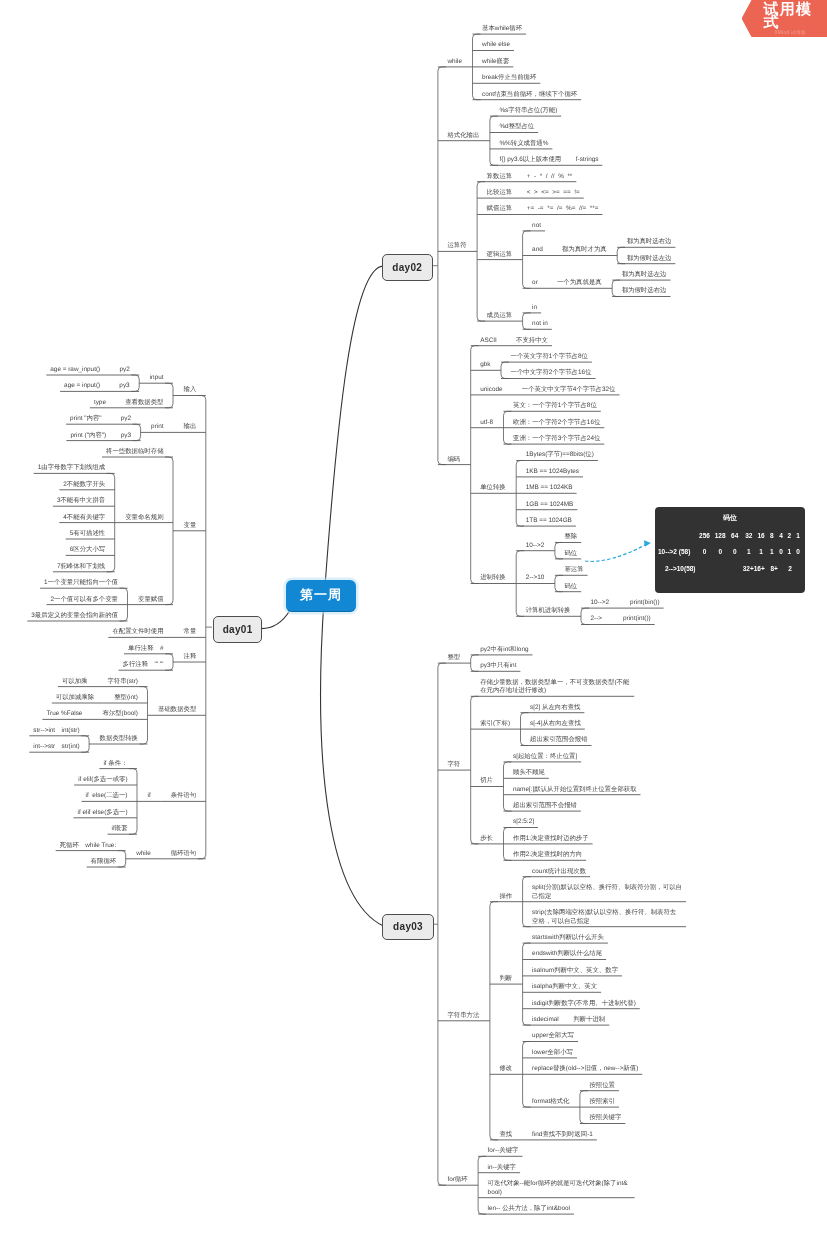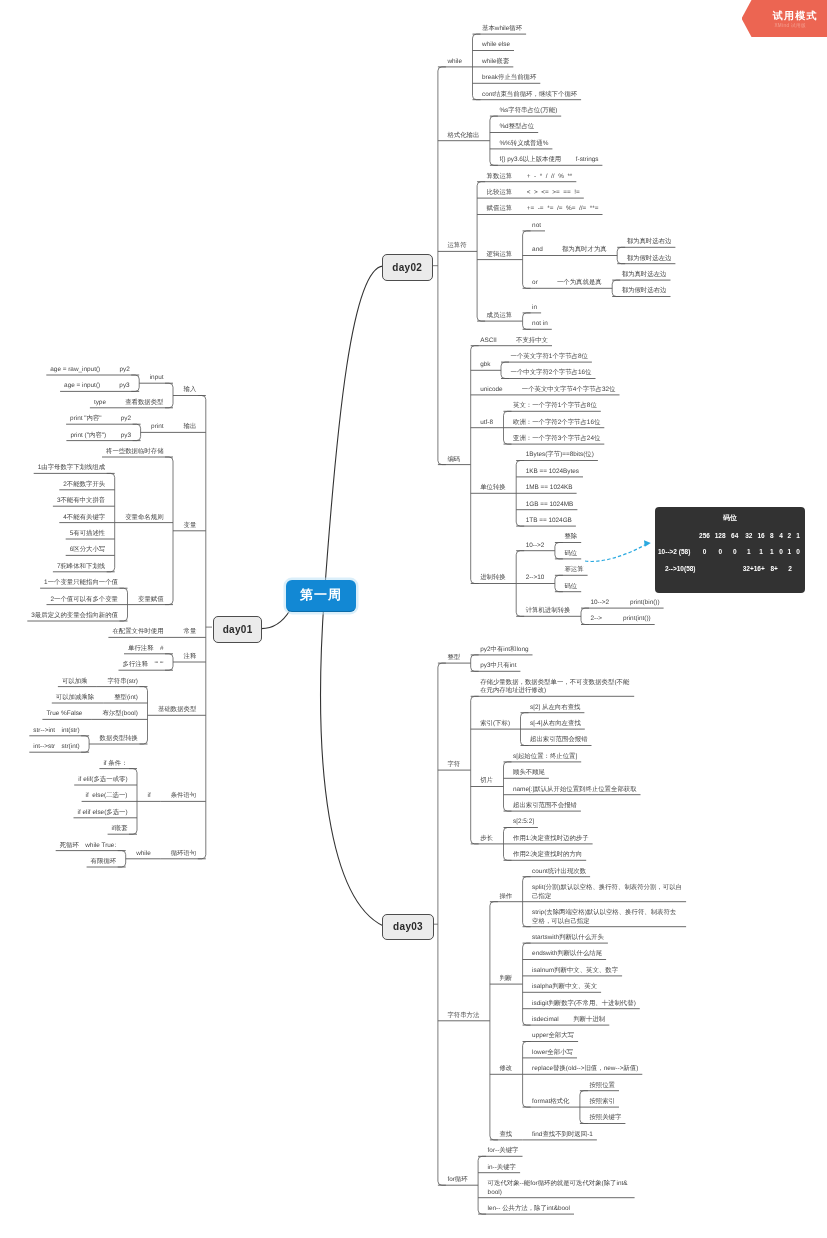--- a/index.html
+++ b/index.html
@@ -13,21 +13,21 @@
   svg#wires path.trunk{stroke:#333;stroke-width:1.1;}
   svg#wires path.arrow{stroke:#2aa9e0;stroke-width:1.2;stroke-dasharray:3.4 2.2;}
   svg#wires path.arrowhead{fill:#2aa9e0;stroke:none;}
   .callout{position:absolute;background:#323232;border-radius:4px;color:#fff;font-size:7px;font-weight:bold;}
   .co-title{text-align:center;margin-top:6px;font-size:7px;}
   .callout .cc{position:absolute;font-size:6.5px;transform:translateX(-50%);white-space:pre;}
   .callout .cl{position:absolute;font-size:6.5px;white-space:pre;}
   .wm{position:absolute;right:0;top:0;width:85.5px;height:37px;background:#ec6552;
       clip-path:polygon(11.7% 0, 100% 0, 100% 100%, 11.7% 100%, 0 50%);
       display:flex;flex-direction:column;align-items:center;justify-content:center;padding-left:12px;box-sizing:border-box;}
-  .wm-t{color:#fff;font-size:10px;font-weight:bold;letter-spacing:1.2px;line-height:13px;margin-left:10px;}
+  .wm-t{color:#fff;font-size:15px;font-weight:bold;letter-spacing:1.2px;line-height:13px;margin-left:10px;}
   .wm-s{color:#f4a091;font-size:4.6px;margin-top:1.5px;letter-spacing:0.4px;line-height:5px;}
   svg#wires path.u{stroke-width:0.9;}
   .nd{position:absolute;font-size:6.4px;text-rendering:geometricPrecision;line-height:8.6px;color:#444444;white-space:pre;}
   .box{position:absolute;border:1px solid #4d4d4d;border-radius:5px;background:#ebebeb;
        font-size:10px;font-weight:bold;color:#2b2b2b;display:flex;align-items:center;
        justify-content:center;letter-spacing:0.3px;}
   .rootbox{position:absolute;background:#1288d4;border-radius:6px;color:#fff;font-size:14px;
        font-weight:bold;display:flex;align-items:center;justify-content:center;letter-spacing:1px;
        box-shadow:0 0 0 2.5px rgba(190,225,246,0.55);border-bottom:1px solid #0b6ba8;box-sizing:border-box;}
 </style>

